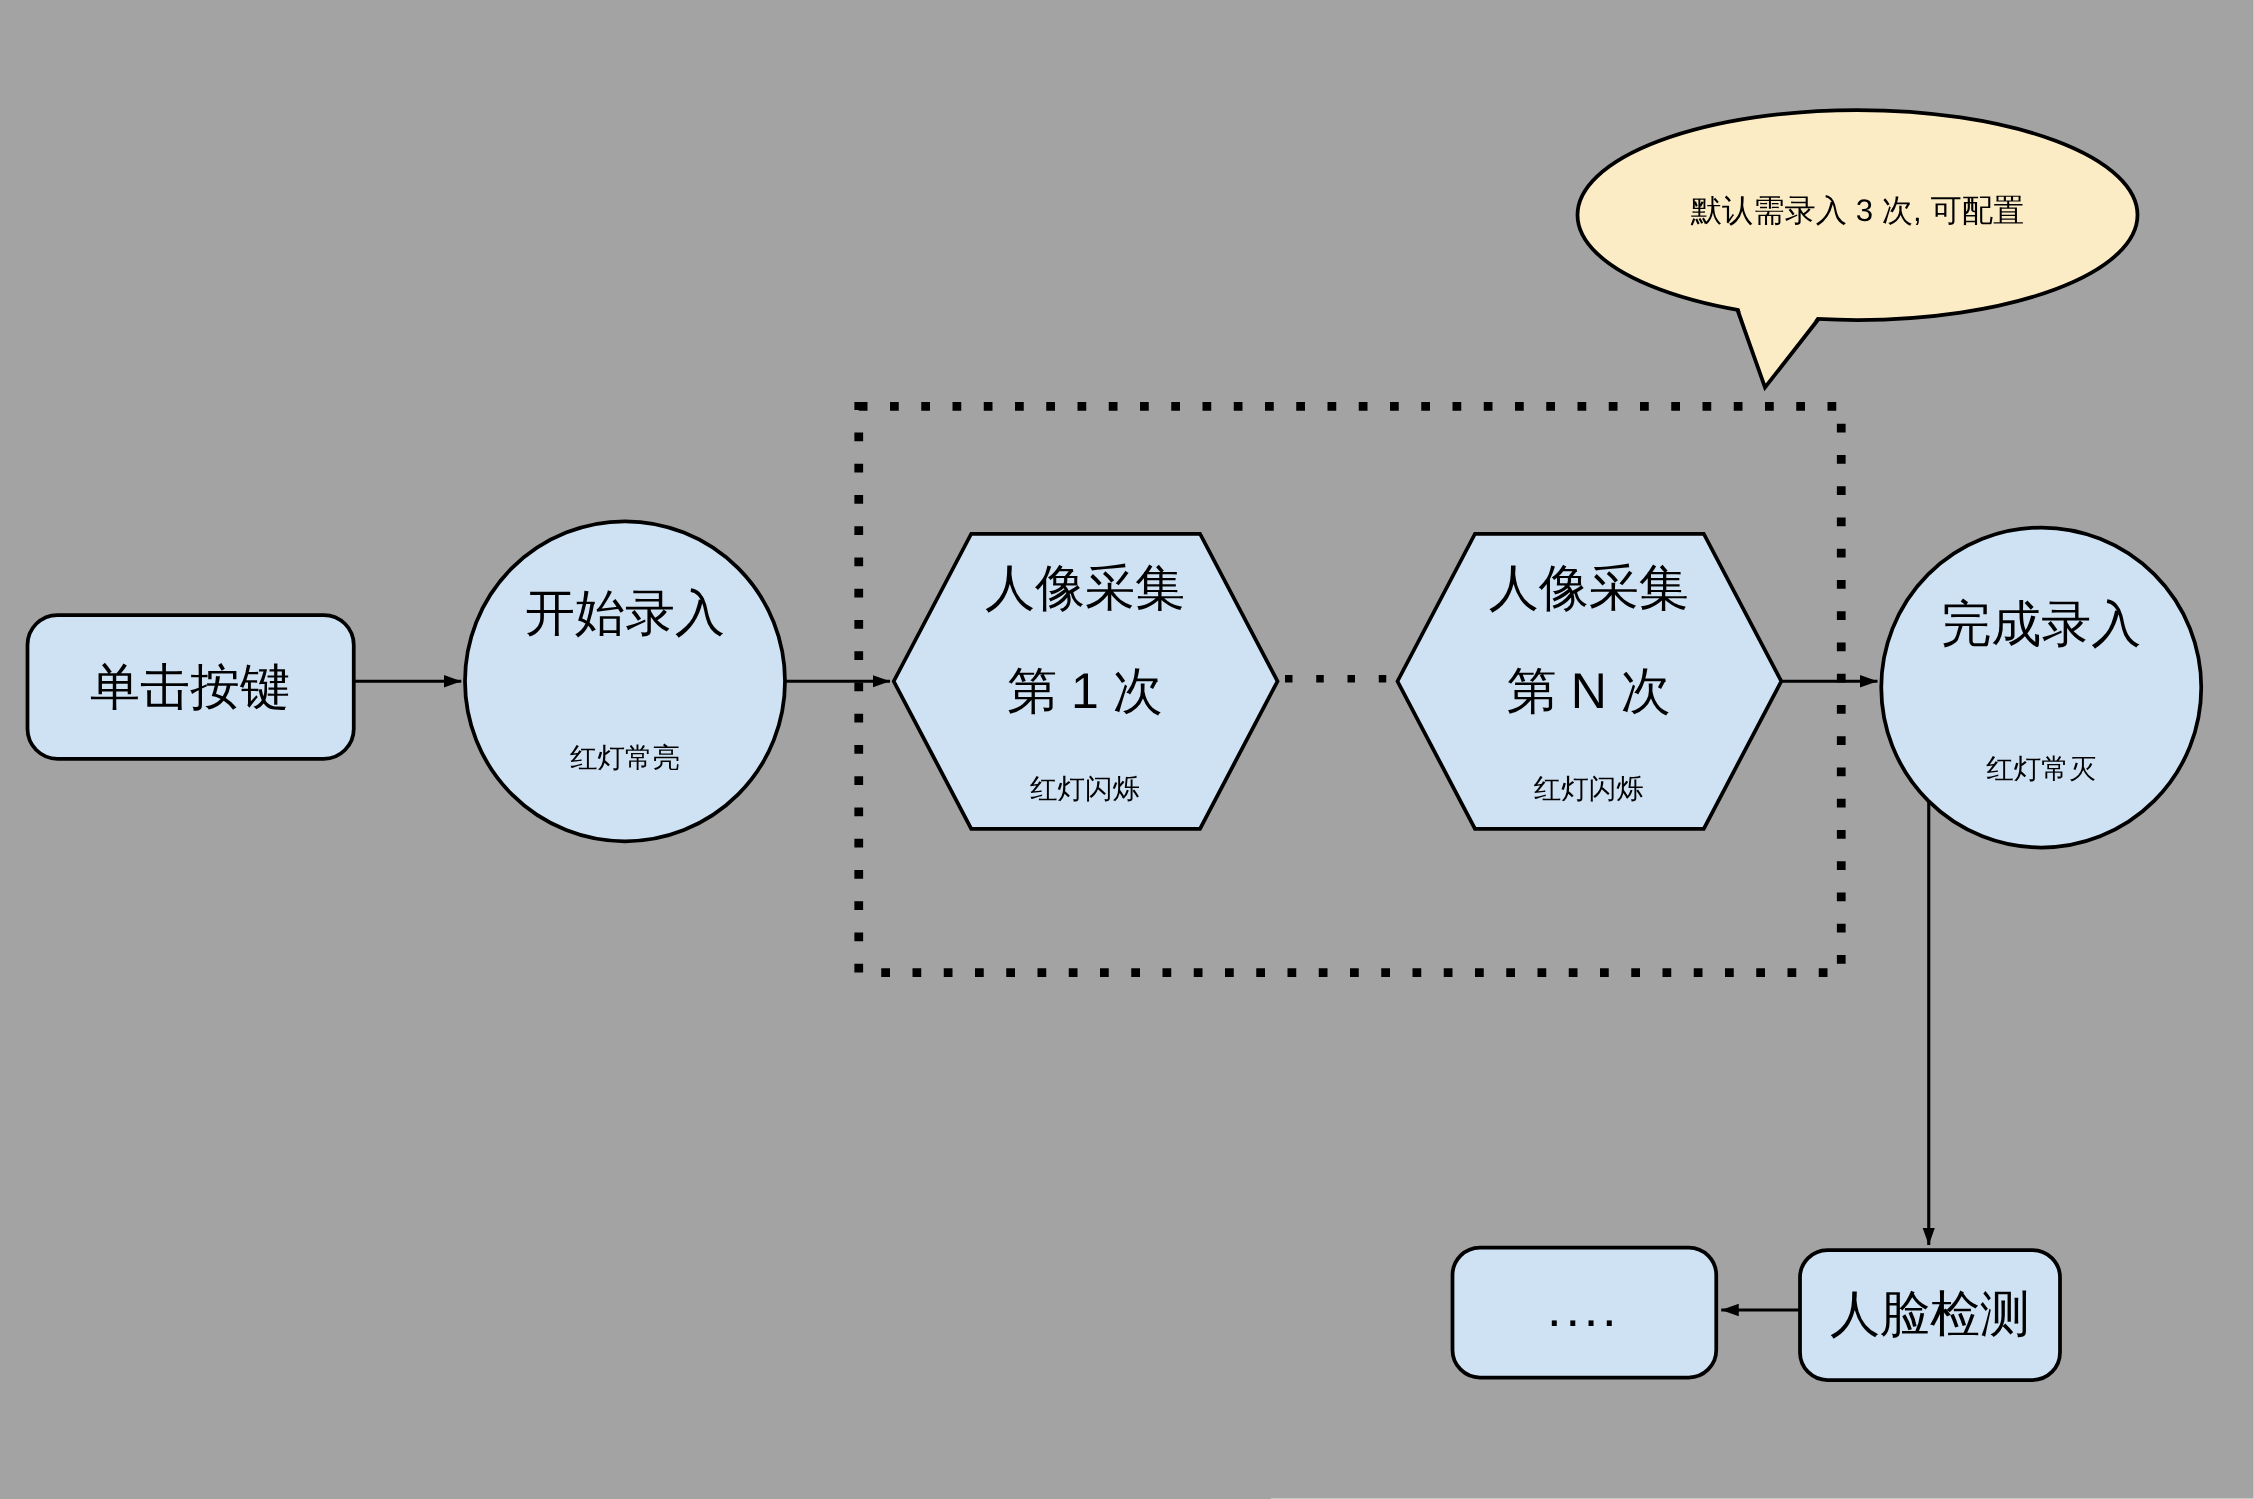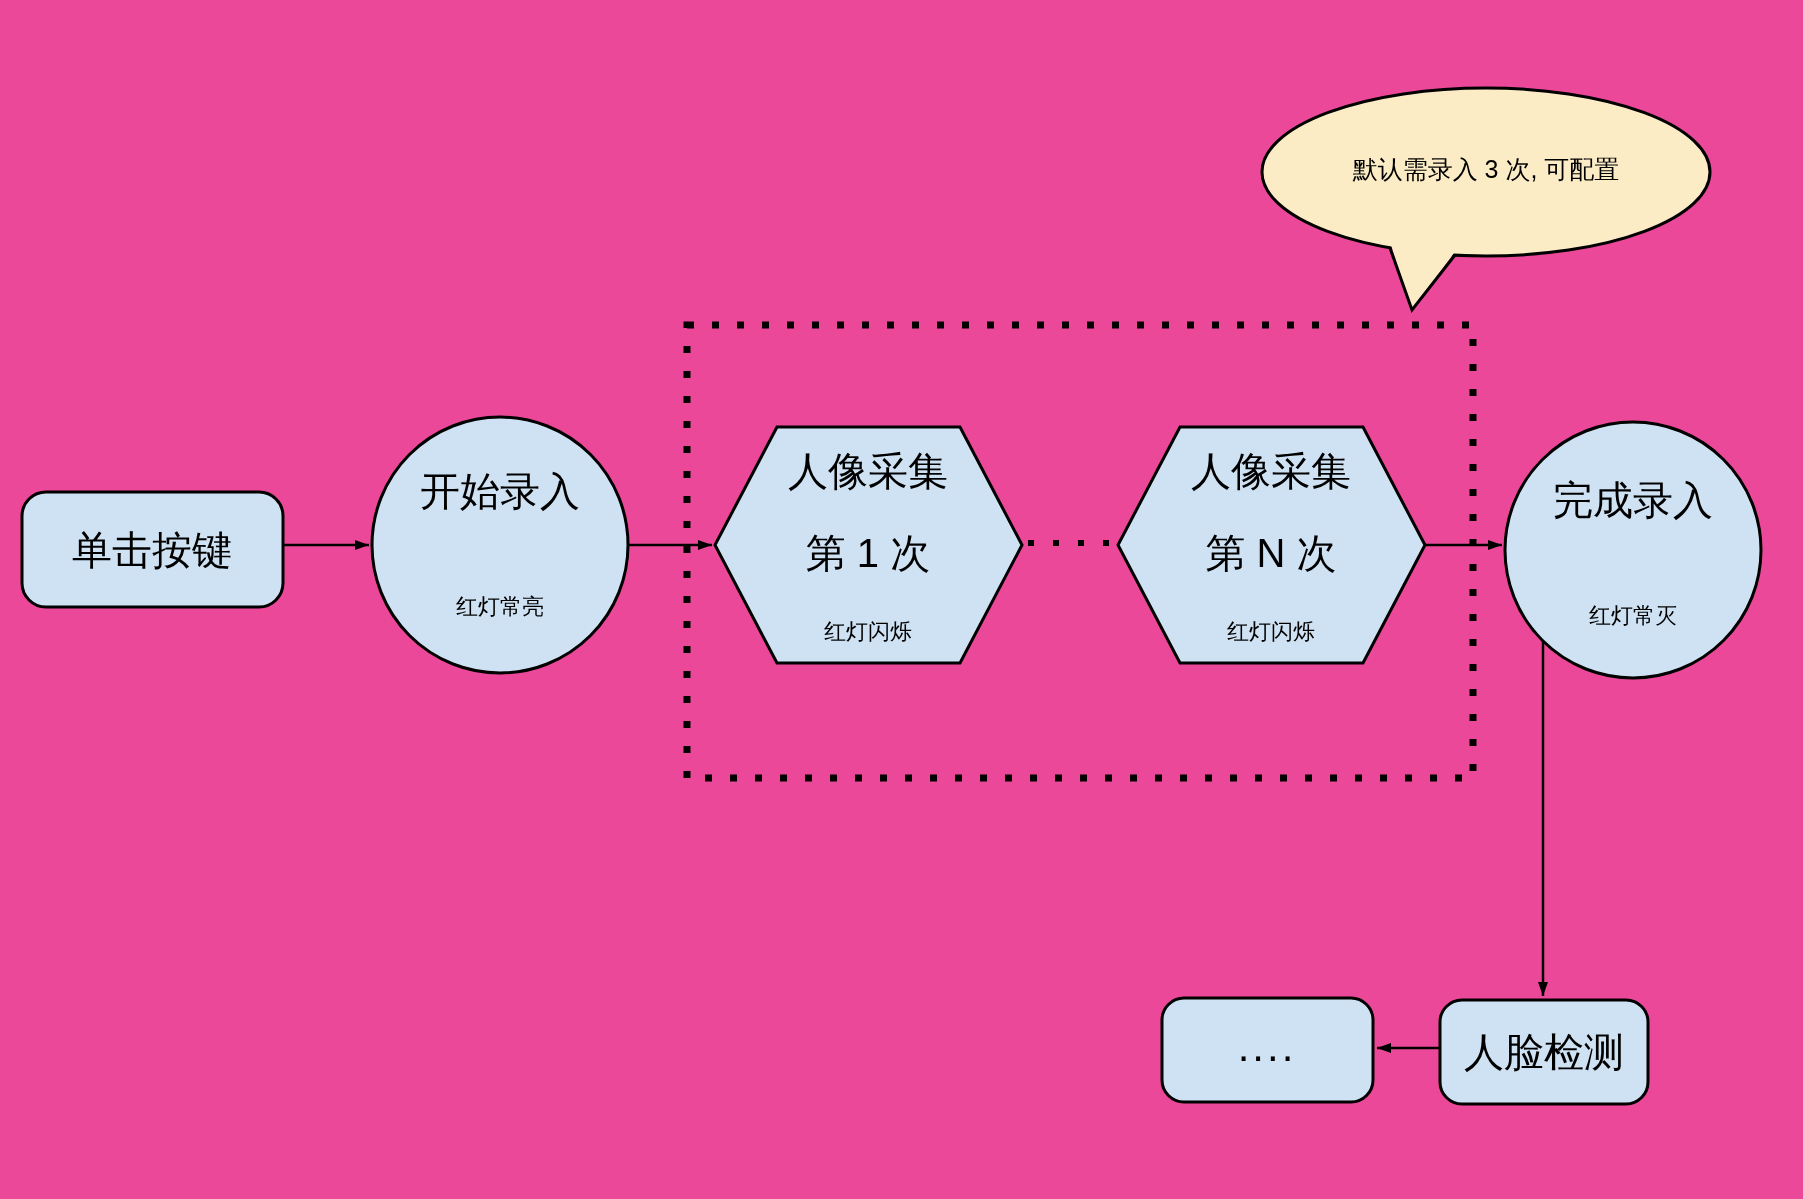--- a/index.html
+++ b/index.html
@@ -1,16 +1,16 @@
 <!DOCTYPE html>
 <html style="--node-fill: #cfe2f3; --callout-fill: #fbecc5; --stroke: #000000;"><head>
 <meta charset="utf-8">
 <style>
   html,body { margin:0; padding:0; background:#ffffff; }
-  .stage { position:relative; width:1803px; height:1199px; background:#ec4899; overflow:hidden; }
+  .stage { position:relative; width:1803px; height:1199px; background:#a3a3a3; overflow:hidden; }
   svg { display:block; }
   .shape   { fill: var(--node-fill,#cfe2f3); stroke: var(--stroke,#000); stroke-width:3; }
   .callout-fill { fill: var(--callout-fill,#fbecc5); }
   .callout-stroke { stroke: var(--stroke,#000); stroke-width:3; fill:none; }
   .callout-shape { fill: var(--callout-fill,#fbecc5); stroke: var(--stroke,#000); stroke-width:3; }
   .edge { stroke: var(--stroke,#000); stroke-width:2.5; fill:none; }
   .dotted-border { fill:none; stroke: var(--stroke,#000); stroke-width:7; stroke-dasharray:7 18; }
   .dots-line { stroke: var(--stroke,#000); stroke-width:6; stroke-dasharray:6 19; fill:none; }
   text { font-family:"Liberation Sans", sans-serif; fill:#000; text-anchor:middle; dominant-baseline:central; }
   .t-main { font-size:40px; }

